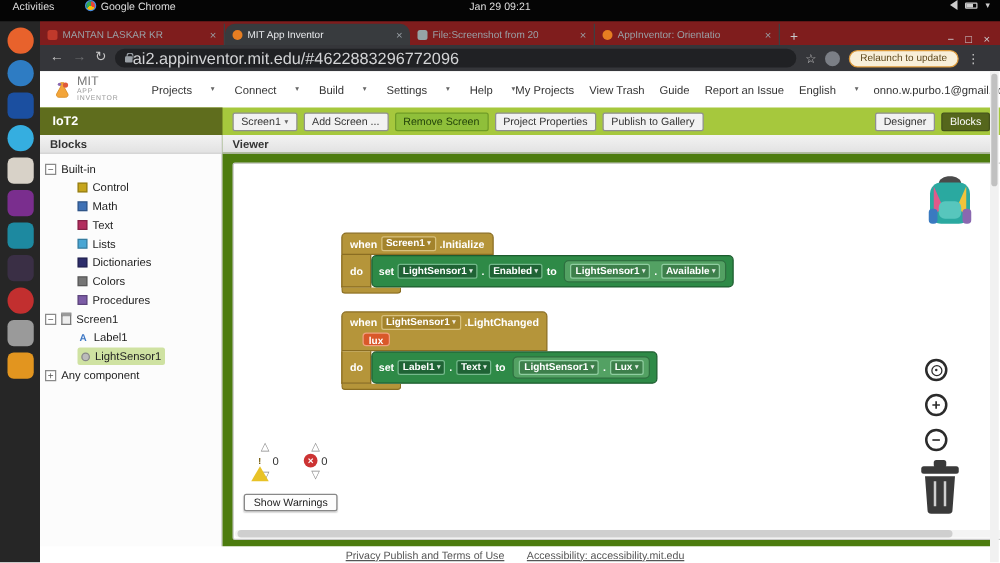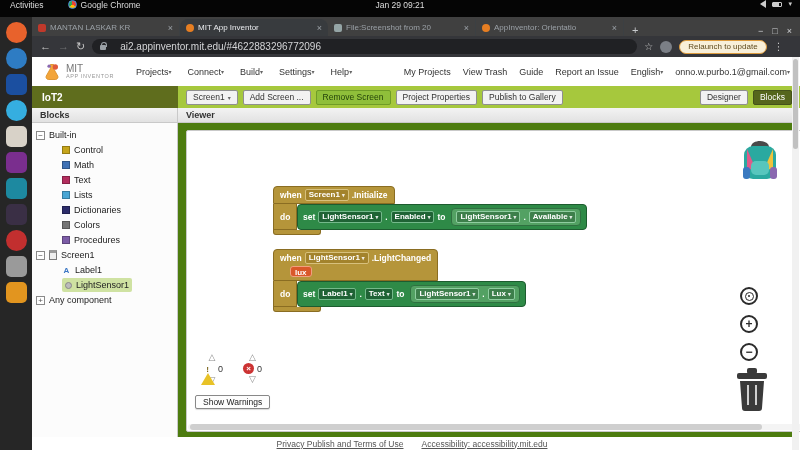--- a/index.html
+++ b/index.html
@@ -18,49 +18,49 @@
   .tray .bat{width:10px;height:5px;border:1px solid #ccc;border-radius:1px;background:linear-gradient(90deg,#ccc 70%,transparent 70%)}
   .tray .car{font-size:7px;color:#ccc}
 
   
   #dock{position:absolute;left:0;top:17px;width:32px;height:433px;background:#262626;display:flex;
     flex-direction:column;align-items:center;padding-top:5px;gap:5px}
   .dock-icon{width:21px;height:21px;border-radius:5px}
   .dock-icon.round{border-radius:50%}
 
   
-  #tabstrip{position:absolute;left:32px;top:17px;width:768px;height:19px;background:#404040;display:flex;align-items:flex-end}
+  #tabstrip{position:absolute;left:32px;top:17px;width:768px;height:19px;background:#7f1d1d;display:flex;align-items:flex-end}
   .tab{width:148px;height:17px;display:flex;align-items:center;gap:4px;padding:0 6px;color:#9aa0a6;font-size:8px;
     border-right:1px solid #3c4043;overflow:hidden;white-space:nowrap}
   .tab.active{background:#383b3e;color:#e8eaed;border-radius:8px 8px 0 0;border-right:none}
   .favicon{width:8px;height:8px;border-radius:2px;flex:0 0 auto}
   .tab .title{overflow:hidden;text-overflow:ellipsis;flex:1}
   .tab .x{color:#9aa0a6;font-size:9px;flex:0 0 auto}
   .newtab{color:#c7cacd;font-size:11px;padding:0 8px}
   .winctl{margin-left:auto;display:flex;gap:9px;padding-right:8px;color:#cfd1d4;font-size:9px;align-items:center}
 
   #navbar{position:absolute;left:32px;top:36px;width:768px;height:21px;background:#35363a;display:flex;align-items:center;gap:7px;padding:0 8px}
   .nav-ic{color:#c7c7c7;font-size:11px;line-height:1}
   .nav-ic.dis{color:#6e6f72}
-  #urlpill{flex:1;max-width:545px;height:15px;background:#202124;border-radius:8px;display:flex;align-items:center;gap:14px;padding:0 8px;color:#d3d4d6;font-size:10px}
+  #urlpill{flex:1;max-width:545px;height:15px;background:#202124;border-radius:8px;display:flex;align-items:center;gap:0;padding:0 8px;color:#d3d4d6;font-size:13px}
   .lock{width:6px;height:5px;background:#9aa0a6;border-radius:1px;position:relative;margin-top:2px}
   .lock::before{content:"";position:absolute;left:1px;top:-3px;width:4px;height:4px;border:1px solid #9aa0a6;border-bottom:none;border-radius:3px 3px 0 0}
   .star{color:#c7c7c7;font-size:10px}
   .avatar{width:12px;height:12px;border-radius:50%;background:#7b7f86}
   #relaunch{height:14px;display:flex;align-items:center;padding:0 8px;border:1px solid #dc9a3c;border-radius:8px;background:#f8efd9;color:#5f4a1e;font-size:8px;white-space:nowrap}
   .menu3{color:#c7c7c7;font-size:10px}
 
   
   #appheader{position:absolute;left:32px;top:57px;width:768px;height:29px;background:#fff;display:flex;align-items:center;padding:0 10px}
   .logo{display:flex;align-items:center;gap:4px}
   .logo-txt{display:flex;flex-direction:column;line-height:1}
   .logo-mit{font-size:10px;font-weight:normal;color:#777}
   .logo-sub{font-size:5.5px;letter-spacing:.6px;color:#999}
   .menus{display:flex;gap:16px;margin-left:22px;font-size:9px;color:#333}
-  .menuitem{display:flex;align-items:center;gap:0;white-space:nowrap}
+  .menuitem{display:flex;align-items:flex-start;gap:15px;white-space:nowrap}
   .caret{font-size:6px;color:#666}
   .hdr-right{margin-left:auto;display:flex;gap:12px;align-items:center;font-size:9px;color:#333}
 
   
   #greenbar{position:absolute;left:32px;top:86px;width:768px;height:22px;background:#a6c83d;display:flex;align-items:center}
   #projstrip{width:146px;height:22px;background:#5f6d1d;color:#fff;font-weight:bold;font-size:10px;display:flex;align-items:center;padding-left:10px;flex:0 0 auto}
   .gb-btns{display:flex;gap:5px;align-items:center;padding-left:8px}
   .gbtn{height:15px;display:flex;align-items:center;gap:3px;padding:0 6px;background:#f2f2f2;border:1px solid #8f8f8f;border-radius:2px;font-size:8.5px;color:#333;white-space:nowrap}
   .gbtn.green{background:#8fbf3a;border-color:#6f9c27;color:#23430a}
   .gb-right{margin-left:auto;display:flex;gap:5px;padding-right:8px}

